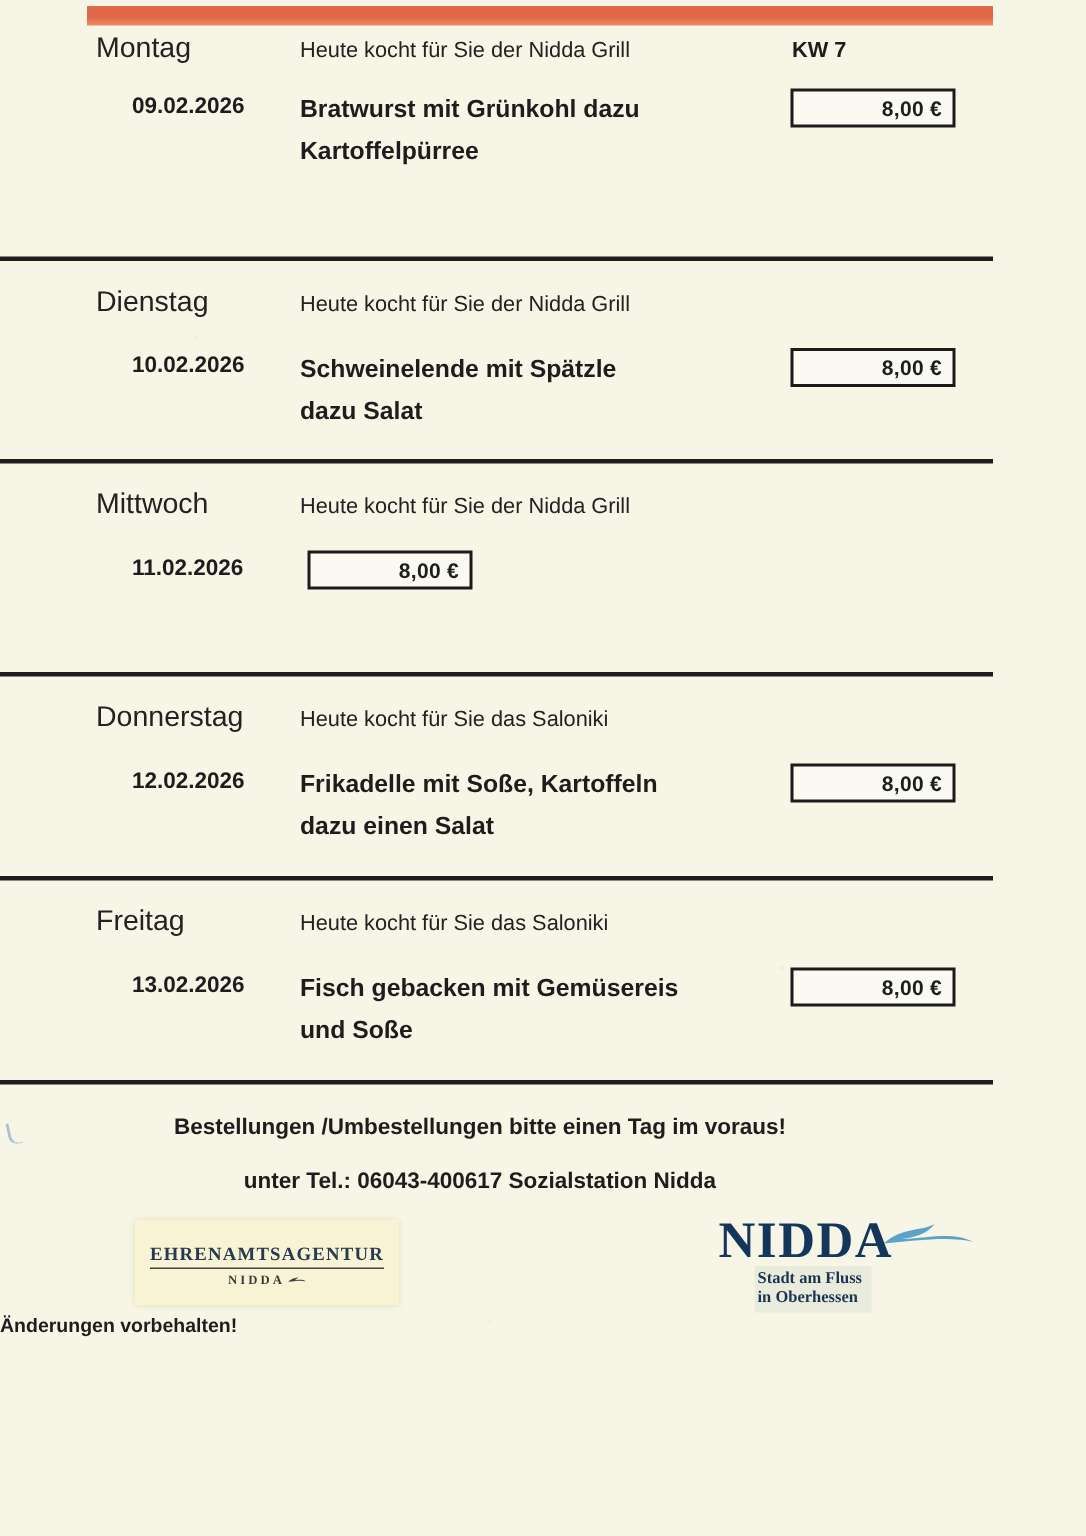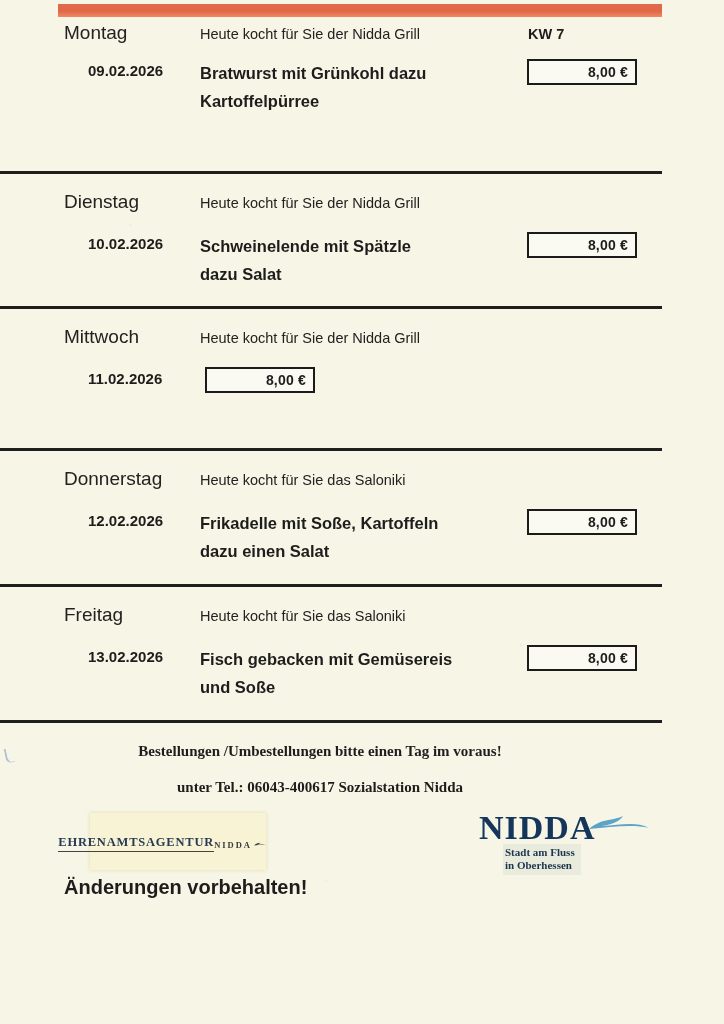--- a/index.html
+++ b/index.html
@@ -99,41 +99,40 @@
     font-size: 14px;
     font-weight: bold;
     letter-spacing: 0.2px;
   }
 
   .footer-note {
     text-align: center;
     font-weight: bold;
     font-size: 15px;
     width: 640px;
-    font-family: Liberation Serif, serif;
   }
   .note1 { margin-top: 20px; }
   .note2 { margin-top: 19px; }
 
   .logo-row {
     margin-top: 17px;
     display: flex;
     justify-content: space-between;
     padding: 0 80px 0 90px;
     align-items: flex-start;
   }
   .ehrenamt-box {
     width: 176px;
     height: 57px;
     background: #f8f3d4;
     box-shadow: 0 0 4px rgba(200,190,120,0.45);
     display: flex;
-    flex-direction: row;
+    flex-direction: column;
     align-items: center;
-    justify-content: flex-end;
+    justify-content: center;
     font-family: "Liberation Serif", serif;
     color: #273a52;
     padding-top: 4px;
   }
   .ehrenamt-title {
     font-size: 12.5px;
     font-weight: bold;
     letter-spacing: 0.8px;
     border-bottom: 1.5px solid #444;
     padding-bottom: 1px;
@@ -173,22 +172,21 @@
     padding: 2px 6px 3px 2px;
     font-family: "Liberation Serif", serif;
     font-weight: bold;
     font-size: 11px;
     line-height: 13px;
     color: #1d3450;
     margin-left: 24px;
   }
   .disclaimer {
     margin-top: 1px;
-    margin-left: 64px;
-    font-size: 20px;
+    font-size: 13px;
     font-weight: bold;
   }
 </style>
 </head>
 <body>
 
 <div class="page">
   <div class="pen-mark"></div>
 
   <div class="accent-bar"></div>

